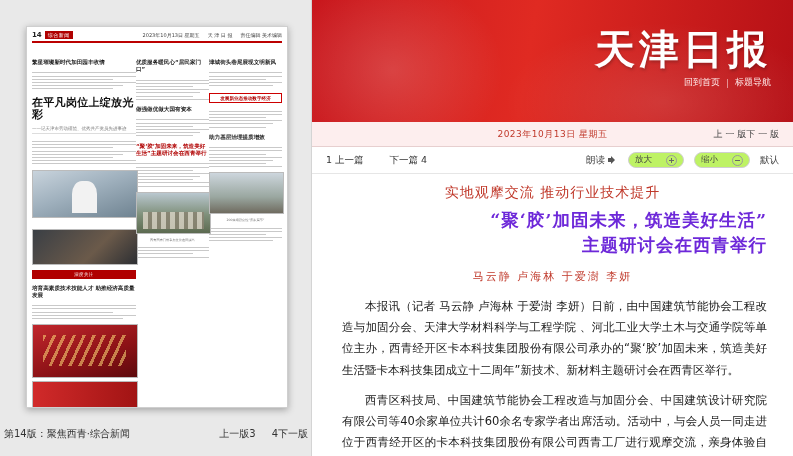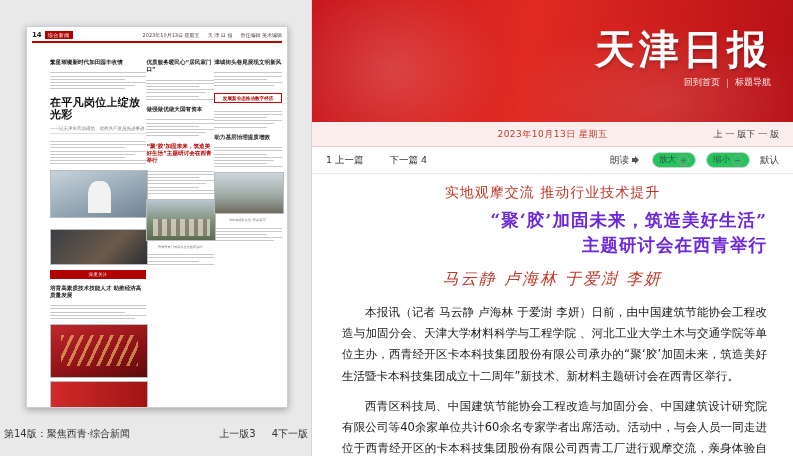--- a/index.html
+++ b/index.html
@@ -71,21 +71,20 @@
   }
   .np-masthead-right {
     font-size: 5px;
     color: #444;
     display: flex;
     gap: 8px;
   }
   .np-body {
     display: flex;
     height: 356px;
-    margin-left: 18px;
   }
   .np-col {
     flex: 1;
     display: flex;
     flex-direction: column;
     gap: 3px;
   }
   .np-col.c1 { flex: 1.45; }
   .np-col.c2 { flex: 1.02; }
   .np-col.c3 { flex: 1.02; }
@@ -335,26 +334,26 @@
     margin-left: auto;
     display: flex;
     align-items: center;
     gap: 10px;
     color: #444;
     padding-left: 43px;
   }
   .pill {
     display: inline-flex;
     align-items: center;
-    gap: 2px;
+    gap: 14px;
     border: 1px solid #cfcfcf;
     border-radius: 9px;
     padding: 1px 6px;
     font-size: 8.5px;
-    background: #22c55e;
+    background: #bef264;
     cursor: pointer;
   }
   .circ {
     display: inline-block;
     width: 9px; height: 9px;
     border: 1px solid #999;
     border-radius: 50%;
     position: relative;
   }
   .circ:before {
@@ -410,24 +409,23 @@
     color: #6d28d9;
     font-size: 17.5px;
     font-weight: bold;
     line-height: 1.45;
     letter-spacing: 1px;
     font-family: "DejaVu Serif", "Liberation Serif", serif;
   }
   .byline {
     text-align: center;
     color: #c0392b;
-    font-size: 16px;
+    font-size: 11px;
     letter-spacing: 2px;
     margin: 10px 0 12px 0;
-    font-style: italic;
   }
   .para {
     font-size: 11.5px;
     line-height: 1.85;
     color: #1a1a1a;
     text-align: justify;
     text-indent: 2em;
     margin: 0 0 9px 4px;
     font-family: "DejaVu Sans", "Liberation Sans", sans-serif;
   }

